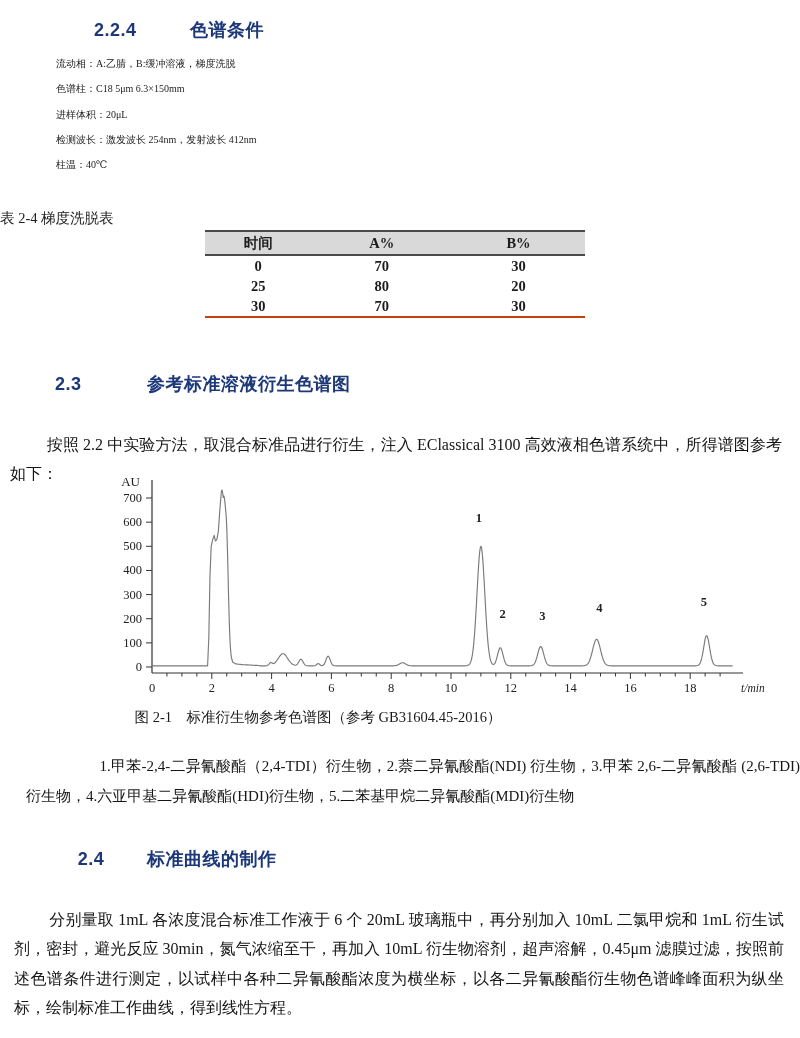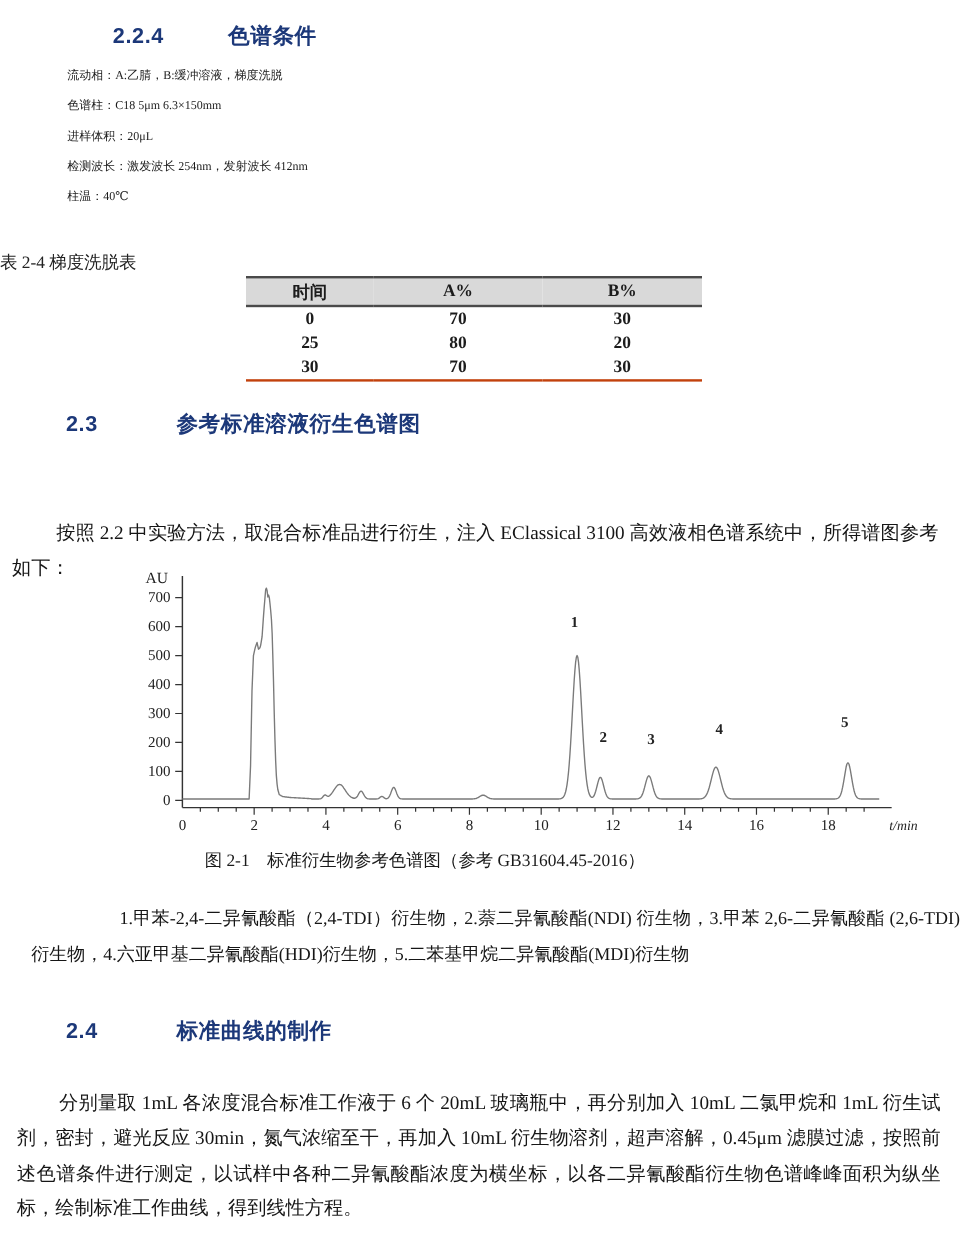--- a/index.html
+++ b/index.html
@@ -8,24 +8,24 @@
     font-family:"Liberation Serif","DejaVu Serif",serif;color:#1c1c1c;
   }
   .heading{
     position:absolute;display:flex;align-items:baseline;
     font-family:"Liberation Sans","DejaVu Sans",sans-serif;
     font-weight:bold;color:#1c3879;font-size:18px;letter-spacing:0.5px;gap:20px;
   }
   .heading .num{flex:0 0 auto;}
   #h224{top:18px;left:94px;}
   #h224 .num{width:76px;}
-  #h23{top:341px;left:55px;}
+  #h23{top:372px;left:55px;}
   #h23 .num{width:72px;}
   #h24{top:847px;left:55px;}
-  #h24 .num{width:72px;}
+  #h24 .num{width:72px;text-align:center;}
 
   .cond{position:absolute;left:56px;top:51px;font-size:10px;line-height:25.3px;}
   .cond div{white-space:nowrap;}
 
   .tbl-caption{position:absolute;top:209px;left:0;width:790px;font-size:14.5px;color:#222;}
   table.gtable{
     position:absolute;top:230px;left:205px;width:380px;border-collapse:collapse;
     font-size:14.5px;text-align:center;
     border-top:2px solid #4a4a4a;border-bottom:2px solid #c2410c;
   }
@@ -33,21 +33,21 @@
   table.gtable th{font-weight:bold;height:22px;padding:0;}
   table.gtable td{height:20px;padding:0;font-weight:600;}
   .c1{width:28%;} .c2{width:37%;} .c3{width:35%;}
 
   .para{position:absolute;text-align:justify;font-size:16px;line-height:29px;color:#161616;}
   #p23{top:414px;left:10px;width:772px;text-indent:2.3em;}
   #p24{top:889px;left:14px;width:770px;text-indent:2.2em;line-height:29.3px;}
 
   #chart{position:absolute;top:468px;left:0;}
 
-  #figcap{position:absolute;top:708px;left:0;width:636px;text-align:center;font-size:14.5px;color:#1a1a1a;padding-left:36px;}
+  #figcap{position:absolute;top:708px;left:0;width:636px;text-align:center;font-size:14.5px;color:#1a1a1a;}
   #fignote{top:737px;left:10px;width:774px;text-indent:4.9em;font-size:15px;line-height:29.5px;margin-left:16px;}
 </style>
 </head>
 <body>
 
 <div class="page">
 
   <div class="heading" id="h224">
     <span class="num">2.2.4</span>
     <span class="ttl">色谱条件</span>

